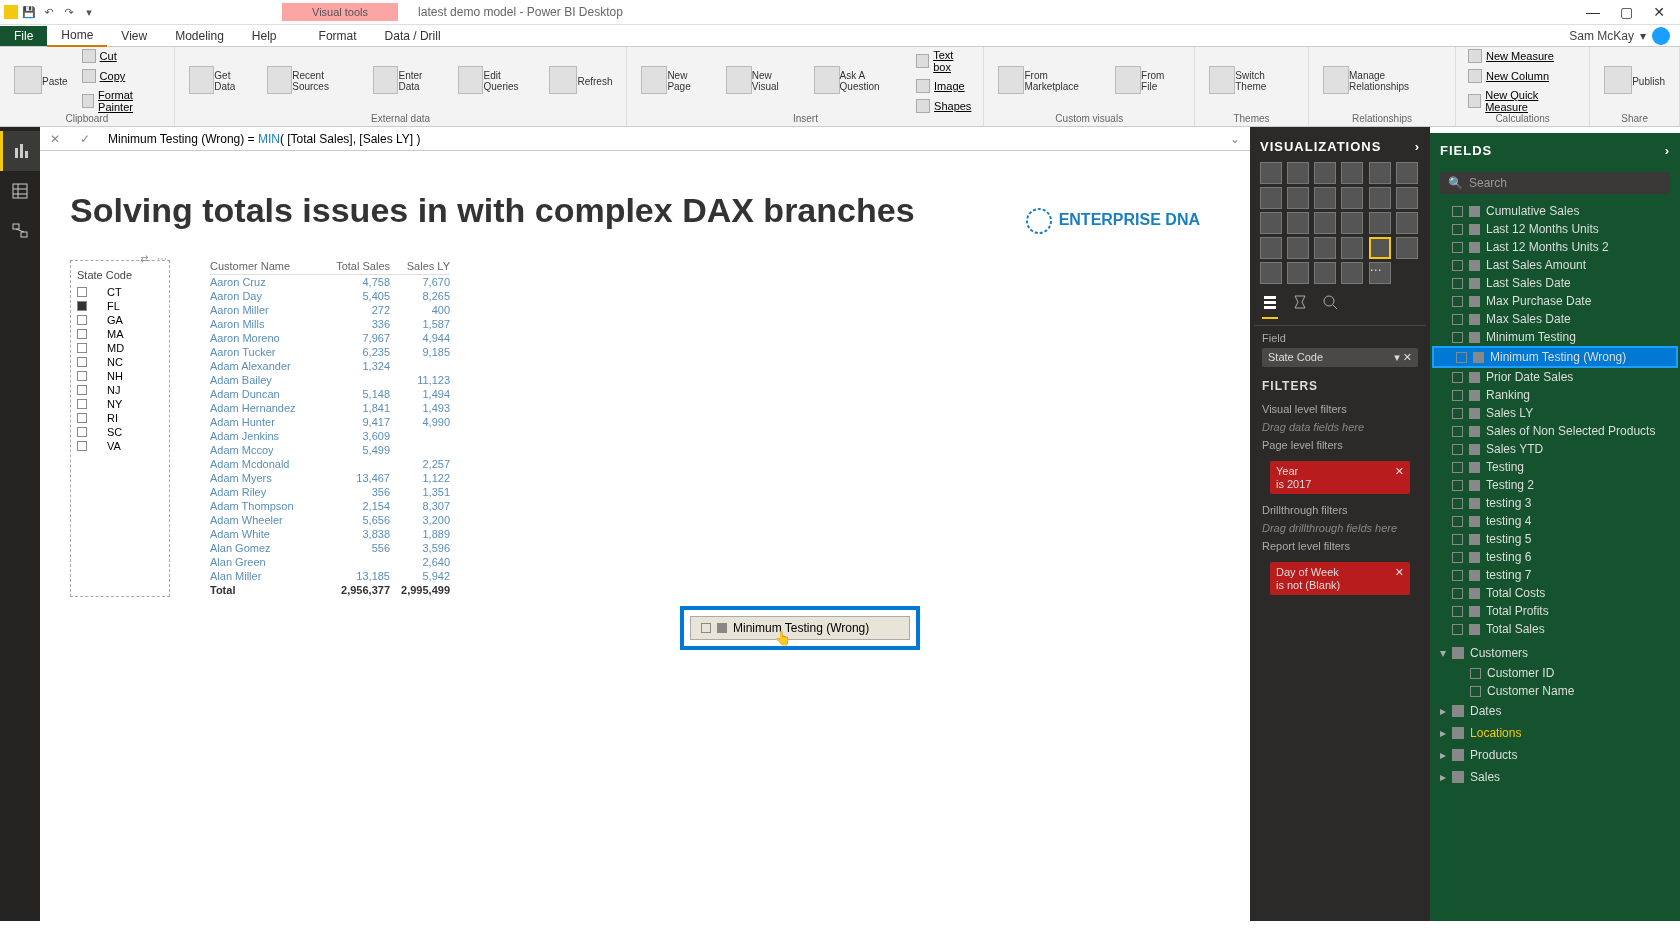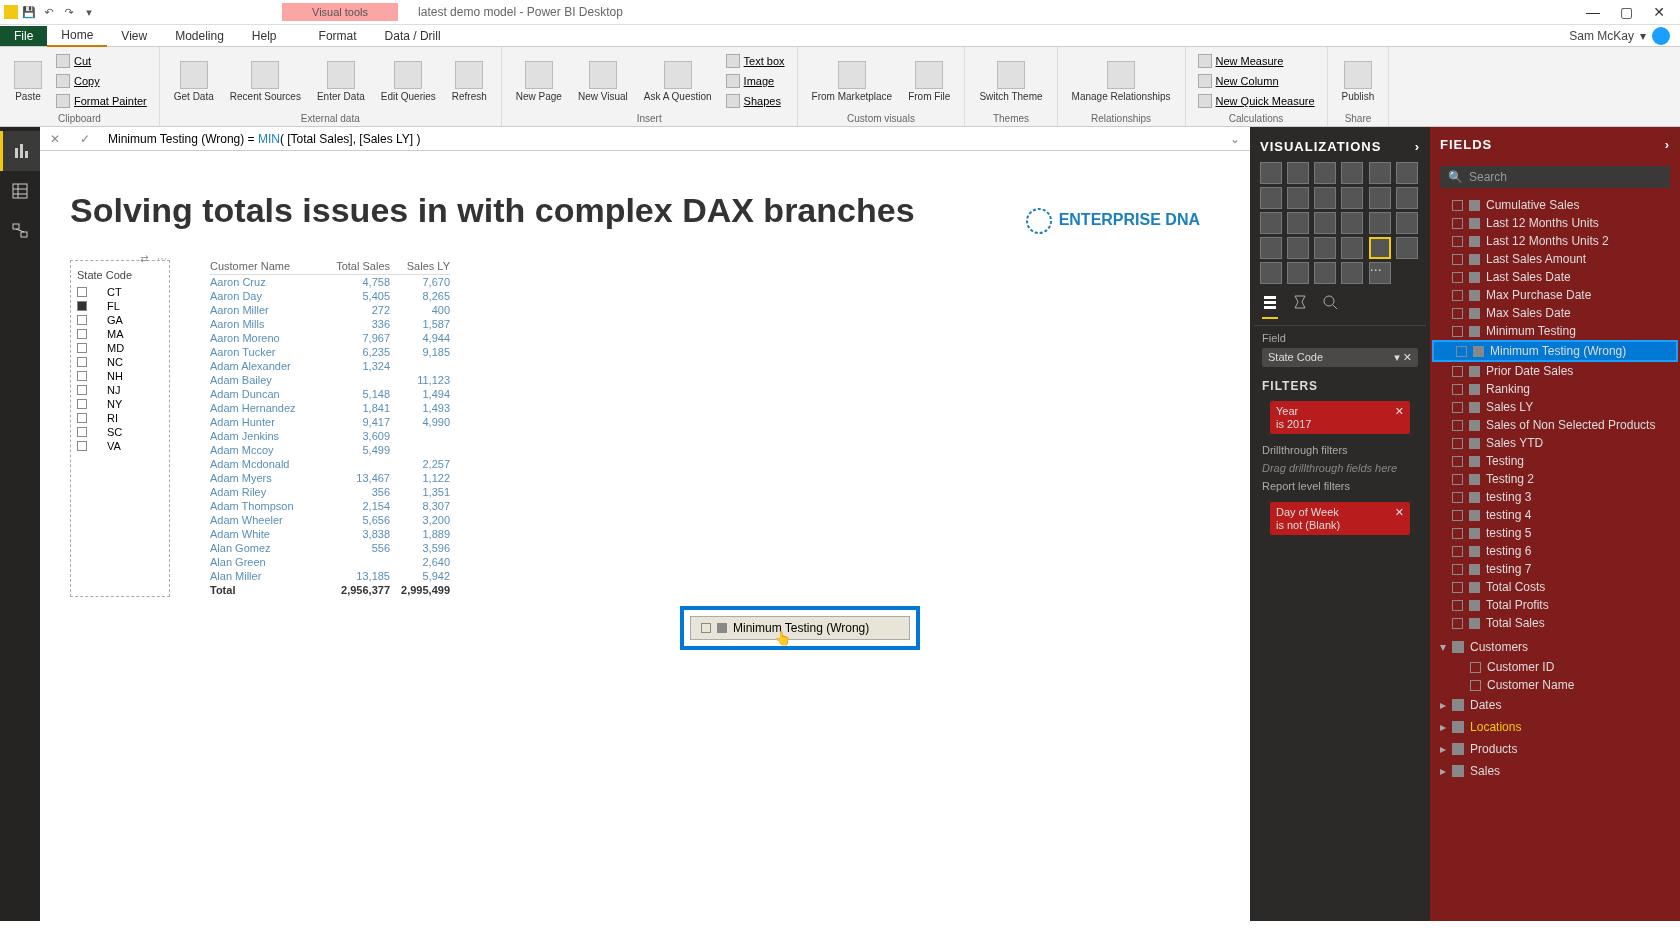--- a/index.html
+++ b/index.html
@@ -13,21 +13,21 @@
 .winctrl span { font-size: 14px; color: #333; }
 .ribtabs { height: 22px; display: flex; align-items: center; background: #fff; border-bottom: 1px solid #ccc; }
 .ribtabs .filetab { background: #14532d; color: #fff; padding: 3px 14px; font-size: 12px; }
 .ribtabs .tab { padding: 3px 14px; color: #333; font-size: 12px; }
 .ribtabs .tab.active { border-bottom: 2px solid #cc7a00; }
 .ribtabs .userarea { margin-left: auto; padding-right: 10px; display: flex; align-items: center; gap: 6px; color: #444; }
 .ribbon { height: 80px; background: #f3f3f3; border-bottom: 1px solid #ccc; display: flex; }
 .rgroup { border-right: 1px solid #ddd; padding: 2px 8px; display: flex; flex-direction: column; justify-content: space-between; }
 .rgroup .items { display: flex; align-items: center; gap: 4px; height: 64px; }
 .rgroup .label { text-align: center; font-size: 10px; color: #666; }
-.ritem { display: flex; flex-direction: column; align-items: center; justify-content: flex-start; padding: 2px 6px; font-size: 10px; color: #333; }
+.ritem { display: flex; flex-direction: row; align-items: center; justify-content: flex-start; padding: 2px 6px; font-size: 10px; color: #333; }
 .ritem .icon { width: 28px; height: 28px; margin-bottom: 2px; background: #e0e0e0; border: 1px solid #bbb; }
 .ritem-sm { display: flex; align-items: center; gap: 4px; font-size: 11px; padding: 2px 4px; }
 .ritem-sm .icon-sm { width: 14px; height: 14px; background: #ddd; border: 1px solid #aaa; }
 .stackv { display: flex; flex-direction: column; gap: 2px; text-decoration: underline; }
 .formbar { height: 24px; display: flex; align-items: center; border-bottom: 1px solid #ccc; }
 .formbar .fx { width: 30px; text-align: center; color: #888; }
 .formbar .chk { width: 30px; text-align: center; color: #888; }
 .formbar .input { flex: 1; padding: 0 8px; font-size: 12px; font-family: Consolas, monospace; }
 .formbar .input .kw { color: #1a7fbd; }
 .formbar .drop { width: 30px; text-align: center; color: #888; }
@@ -65,21 +65,21 @@
 .ftabs { display: flex; gap: 14px; padding: 6px 8px; border-bottom: 1px solid #444;}
 .ftabs .ft { color: #aaa; padding-bottom:4px;}
 .ftabs .ft.active { border-bottom: 2px solid #f2c811; color: #fff;}
 .fwell { padding: 4px 8px; font-size: 11px; }
 .fwell .fl { color: #aaa; padding: 2px 0; }
 .fwell .fv { background: #4a4948; padding: 3px 6px; border-radius: 2px; display: flex; justify-content: space-between; margin-top: 2px;}
 .fwell .drop { color: #888; font-style: italic; padding: 4px 0;}
 .filtsec { font-size: 12px; font-weight: bold; padding: 8px 8px 4px 8px; letter-spacing: 1px; }
 .filtcard { background: #b91c1c; margin: 4px 16px; padding: 4px 6px; border-radius: 2px; font-size: 11px;}
 .filtcard .fn { display: flex; justify-content: space-between;}
-.fieldpanel { width: 250px; background: #7f1d1d; color: #ddd; overflow-y: auto; }
+.fieldpanel { width: 250px; background: #14532d; color: #ddd; overflow-y: auto; margin-top: 6px; }
 .fieldpanel .phdr { font-size: 13px; font-weight: bold; letter-spacing: 1px; padding: 10px 10px; color:#fff; display:flex; justify-content:space-between;}
 .fsearch { margin: 4px 10px; background: #3a3938; padding: 4px 8px; color: #999; border-radius: 2px; display:flex; align-items:center; gap:6px;}
 .flist { padding: 4px 0; }
 .fitem { display: flex; align-items: center; gap: 6px; padding: 2px 10px 2px 22px; font-size: 12px; }
 .fitem .fcb { width: 11px; height: 11px; border: 1px solid #888; }
 .fitem .ficon { width: 11px; height: 11px; background: #888; }
 .fitem.hl { background: #0078d4; border: 2px solid #1a9fff; margin: 0 2px; }
 .ftable { display: flex; align-items: center; gap: 6px; padding: 4px 10px; font-size: 12px; }
 .ftable .caret { color: #aaa; }
 .ftable .ticon { width: 12px; height: 12px; background: #888; }
@@ -550,20 +550,25 @@
           </svg></div>
     </div>
     <div class="fwell">
       <div class="fl">Field</div>
       <div class="fv">
           <span>State Code</span>
           <span>▾ ✕</span>
         </div>
     </div>
     <div class="filtsec">FILTERS</div>
+    <div class="fwell">
+      <div class="fl">Visual level filters</div>
+      <div class="drop">Drag data fields here</div>
+      <div class="fl">Page level filters</div>
+    </div>
     <div class="filtcard">
       <div class="fn">
           <span>Year</span>
           <span>✕</span>
         </div>
       <div>is 2017</div>
     </div>
     <div class="fwell">
       <div class="fl">Drillthrough filters</div>
       <div class="drop">Drag drillthrough fields here</div>

